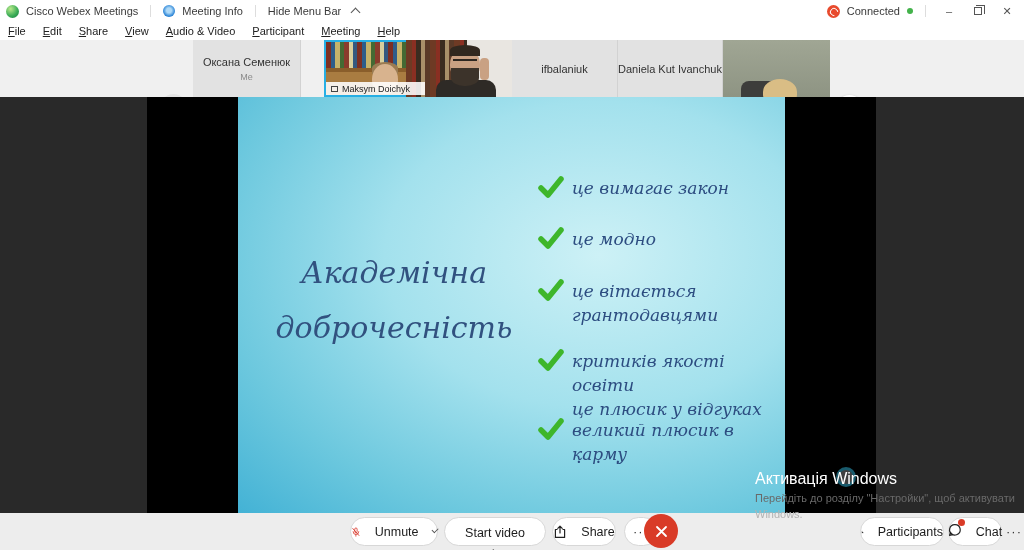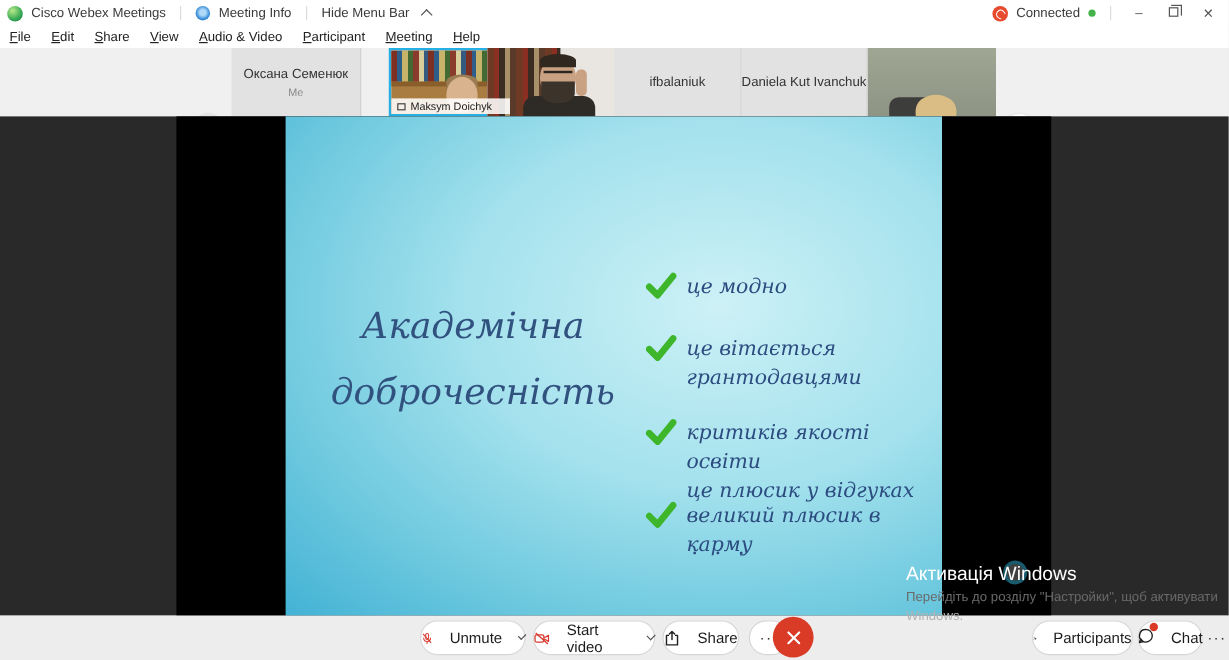--- a/index.html
+++ b/index.html
@@ -212,20 +212,26 @@
 
   <div class="stage">
     <div class="share-black"></div>
 
     <div class="slide">
       <div class="slide-title">
         <div>Академічна</div>
         <div>доброчесність</div>
       </div>
 
+      <div class="bullet" style="left:300px; top:79px;">
+        <svg class="check" width="26" height="26" viewBox="0 0 26 26">
+            <path d="M3 14 L10 21 L23 5" fill="none" stroke="#3eb62b" stroke-width="5.5" stroke-linecap="round" stroke-linejoin="round"></path>
+          </svg>
+        <div class="btxt"><span>це вимагає закон</span></div>
+      </div>
 
       <div class="bullet" style="left:300px; top:130px;">
         <svg class="check" width="26" height="26" viewBox="0 0 26 26">
             <path d="M3 14 L10 21 L23 5" fill="none" stroke="#3eb62b" stroke-width="5.5" stroke-linecap="round" stroke-linejoin="round"></path>
           </svg>
         <div class="btxt"><span>це модно</span></div>
       </div>
 
       <div class="bullet" style="left:300px; top:182px;">
         <svg class="check" width="26" height="26" viewBox="0 0 26 26">
@@ -271,21 +277,21 @@
     <div class="pill" style="left:350px; width:88px;">
       <svg width="14" height="14" viewBox="0 0 14 14">
         <rect x="5.4" y="1.2" width="3.4" height="7" rx="1.7" fill="none" stroke="#d83a2e" stroke-width="1.2"></rect>
         <path d="M3 6.5 a4.1 4.1 0 0 0 8.2 0 M7 10.8 V13" fill="none" stroke="#d83a2e" stroke-width="1.2" stroke-linecap="round"></path>
         <line x1="2.2" y1="1.6" x2="11.8" y2="12.4" stroke="#d83a2e" stroke-width="1.3"></line>
       </svg>
       <span>Unmute</span>
       <span class="caret-down"></span>
     </div>
 
-    <div class="pill" style="left:444px; width:102px;">
+    <div class="pill" style="left:444px; width:102px;flex-direction:column;">
       <svg width="15" height="14" viewBox="0 0 15 14">
         <rect x="1" y="3.6" width="8.2" height="6.8" rx="1.4" fill="none" stroke="#d83a2e" stroke-width="1.2"></rect>
         <path d="M9.6 6.4 L13.6 4.2 V9.8 L9.6 7.6" fill="none" stroke="#d83a2e" stroke-width="1.2" stroke-linejoin="round"></path>
         <line x1="1.6" y1="2" x2="13" y2="12.2" stroke="#d83a2e" stroke-width="1.3"></line>
       </svg>
       <span>Start video</span>
       <span class="caret-down"></span>
     </div>
 
     <div class="pill" style="left:552px; width:64px;">

